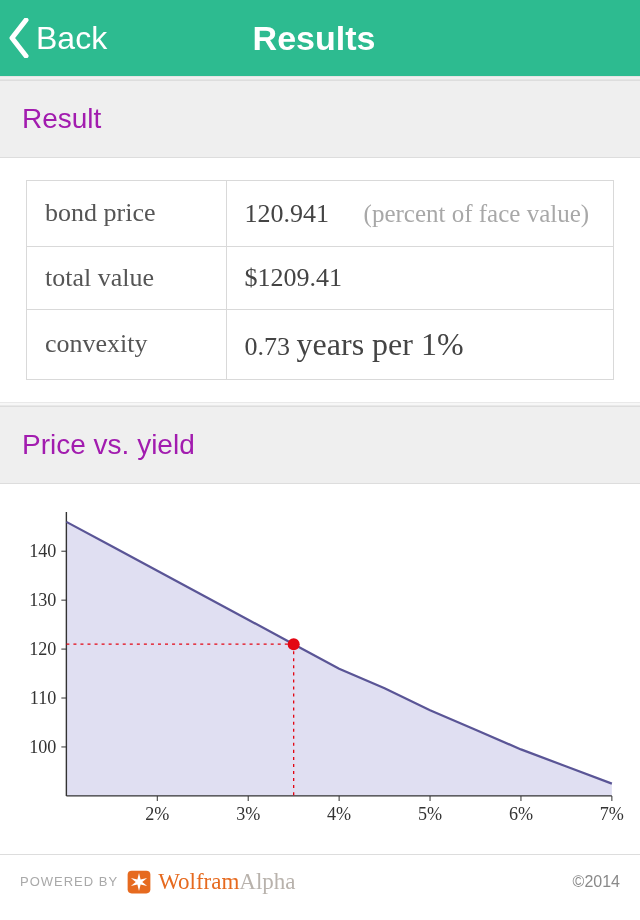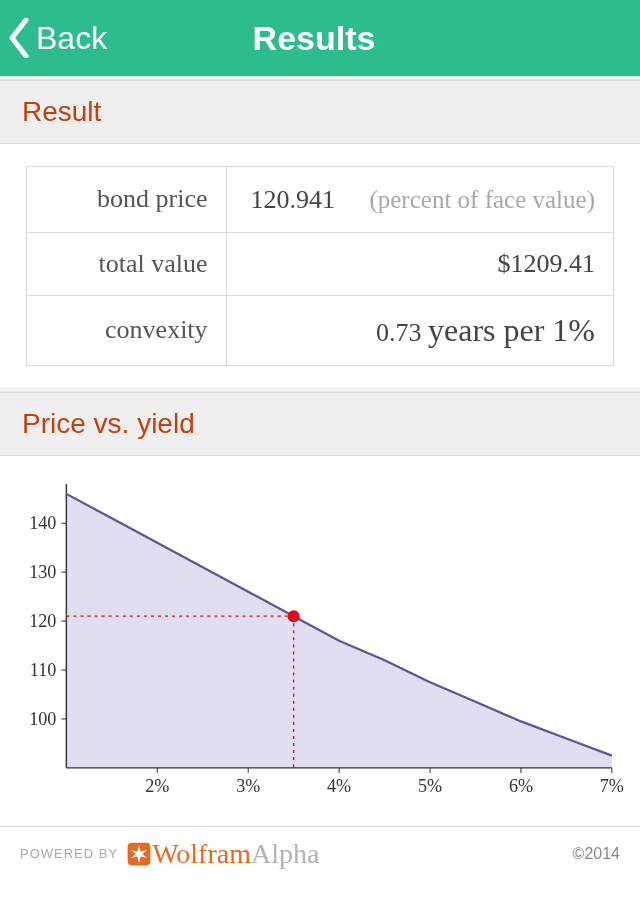--- a/index.html
+++ b/index.html
@@ -4,37 +4,37 @@
 <style>
   * { box-sizing: border-box; margin: 0; padding: 0; }
   html, body { width: 640px; height: 920px; font-family: -apple-system, "Helvetica Neue", Arial, sans-serif; background: #fff; color: #333; }
   .navbar { background: #2dbb90; height: 76px; display: flex; align-items: center; position: relative; }
   .back-btn { display: flex; align-items: center; color: #fff; font-size: 32px; padding-left: 8px; cursor: pointer; }
   .back-btn .chev { width: 22px; height: 40px; display: inline-block; }
   .back-btn .chev svg { width: 100%; height: 100%; }
   .back-btn .lbl { margin-left: 6px; font-weight: 400; }
   .title { position: absolute; left: 0; right: 12px; text-align: center; color: #fff; font-size: 34px; font-weight: 600; pointer-events: none; }
   .hr-thin { height: 4px; background: #f0f0f0; border-top: 1px solid #e5e5e5; border-bottom: 1px solid #e5e5e5; }
-  .section-hdr { background: #efefef; padding: 15px 22px; border-top: 1px solid #ddd; border-bottom: 1px solid #ddd; font-size: 28px; color: #c2410c; }
+  .section-hdr { background: #efefef; padding: 22px 22px; border-top: 1px solid #ddd; border-bottom: 1px solid #ddd; font-size: 28px; color: #a21caf; }
   .result-body { padding: 22px 26px; }
-  table.result { width: 100%; border-collapse: collapse; text-align: right; }
+  table.result { width: 100%; border-collapse: collapse; }
   table.result td { border: 1px solid #d9d9d9; padding: 16px 18px; font-size: 26px; color: #444; vertical-align: middle; }
   table.result td.label { width: 34%; font-family: Georgia, "Times New Roman", serif; color: #555; }
   table.result td.val { font-family: Georgia, "Times New Roman", serif; }
   .val .unit-sans { font-family: -apple-system, "Helvetica Neue", Arial, sans-serif; font-size: 25px; }
   .val .unit-serif { font-family: Georgia, "Times New Roman", serif; font-size: 32px; }
   .paren { color: #a8a8a8; font-family: Georgia, "Times New Roman", serif; font-size: 25px; line-height: 1.25; display: inline-block; vertical-align: middle; margin-left: 28px; }
   .big { font-family: Georgia, "Times New Roman", serif; display: inline-block; vertical-align: middle; }
   .chart-body { padding: 18px 8px 20px 8px; }
   .chart-svg { width: 100%; height: auto; display: block; }
   .footer { border-top: 1px solid #ddd; height: 55px; display: flex; align-items: center; padding: 0 20px; font-size: 14px; color: #a9a9a9; }
   .footer .pb { letter-spacing: 1px; font-size: 13px; }
   .wolfram { display: flex; align-items: center; margin-left: 8px; }
   .wolfram svg { width: 26px; height: 26px; }
-  .wolfram .wa-text { font-family: Georgia, "Times New Roman", serif; font-size: 28px; }
+  .wolfram .wa-text { margin-left: 6px; font-family: Georgia, "Times New Roman", serif; font-size: 23px; }
   .wolfram .wa-text .w1 { color: #e66a1f; }
   .wolfram .wa-text .w2 { color: #b8b2ac; }
   .footer .copy { margin-left: auto; font-size: 16px; color: #8a8a8a; }
   .gap { height: 4px; background: #f7f7f7; border-top: 1px solid #e9e9e9; border-bottom: 1px solid #e9e9e9; }
 </style>
 </head>
 <body>
 
 <div class="navbar">
   <div class="back-btn">

